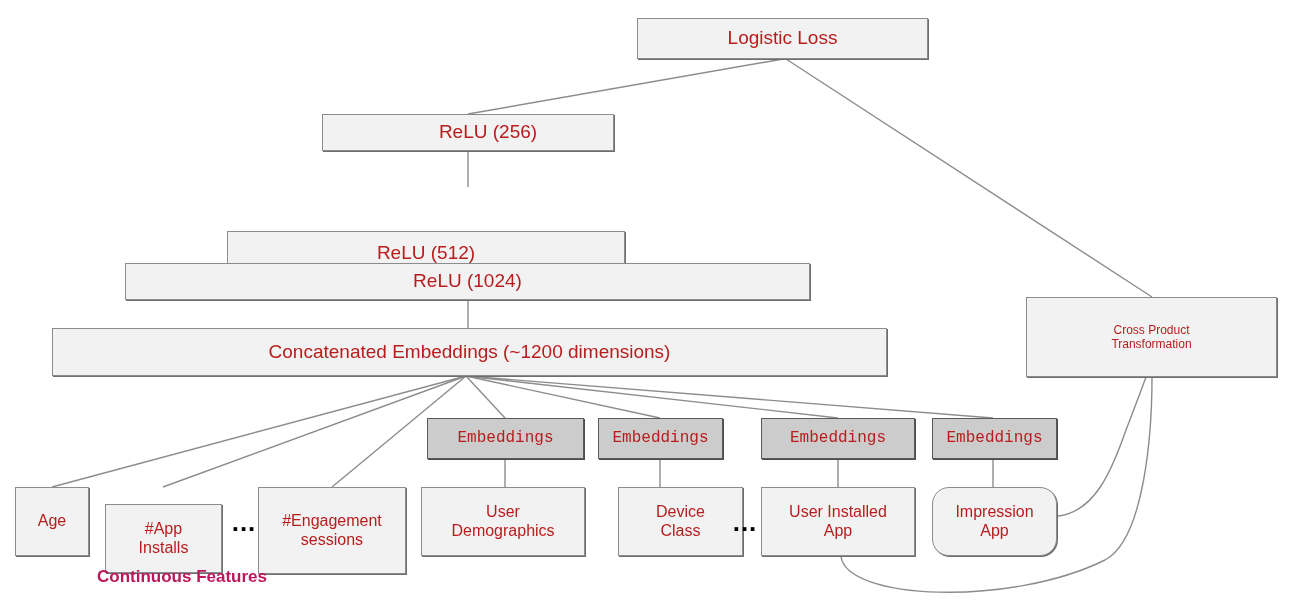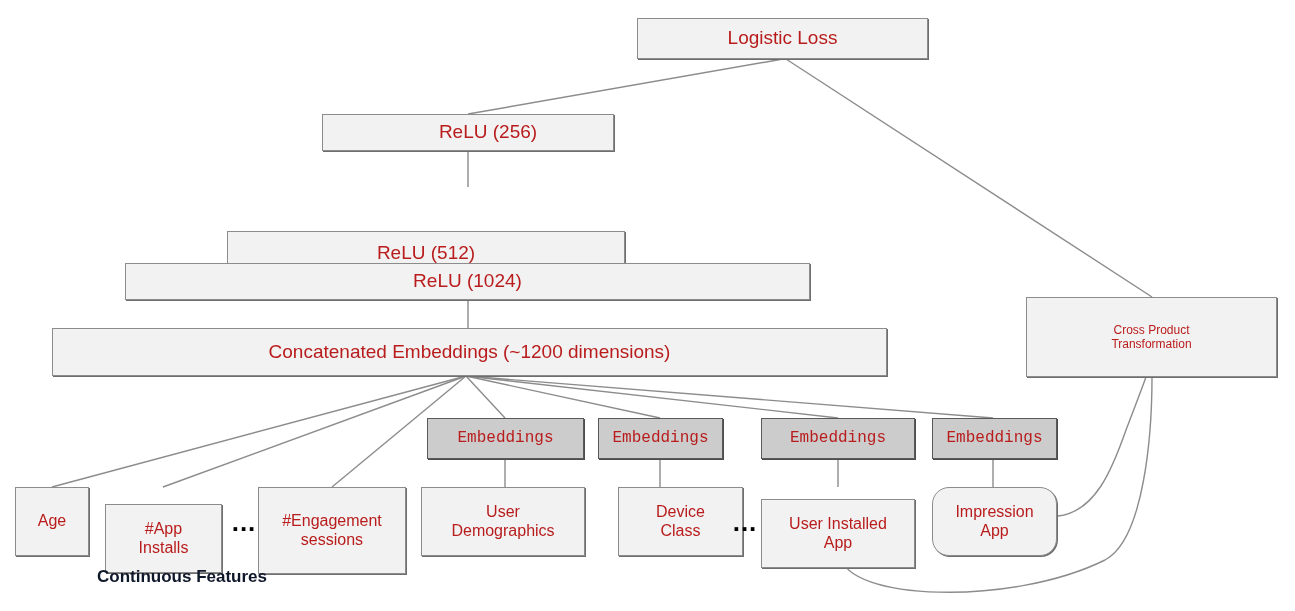--- a/index.html
+++ b/index.html
@@ -57,21 +57,21 @@
     font-size: 26px;
     letter-spacing: 1px;
     font-weight: 700;
     color: #000000;
     line-height: 1;
   }
   .group-label {
     position: absolute;
     font-weight: bold;
     font-size: 17px;
-    color: #0f172a;
+    color: #be185d;
     white-space: nowrap;
   }
   .t18 { font-size: 19px; }
   .t17 { font-size: 12px; }
   .t15 { font-size: 16px; }
   .t13 { font-size: 16px; font-family: Liberation Mono, monospace; }
 </style>
 </head>
 <body>
 
@@ -174,21 +174,21 @@
 
   <div class="node t15" style="left:598px; top:487px; width:125px; height:69px;margin-left:20px;">
     <span class="node-label">Device
 Class</span>
   </div>
 
   <div class="dots" style="left:725px; top:499px; width:40px; height:45px;">
     <span>...</span>
   </div>
 
-  <div class="node t15" style="left:761px; top:487px; width:154px; height:69px;margin-top:12px;">
+  <div class="node t15" style="left:761px; top:487px; width:154px; height:69px;">
     <span class="node-label">User Installed
 App</span>
   </div>
 
   <div class="node t15" style="left:932px; top:487px; width:125px; height:69px;border-radius:17px;">
     <span class="node-label">Impression
 App</span>
   </div>
 
   <div class="group-label" style="left:97px; top:567px;">

